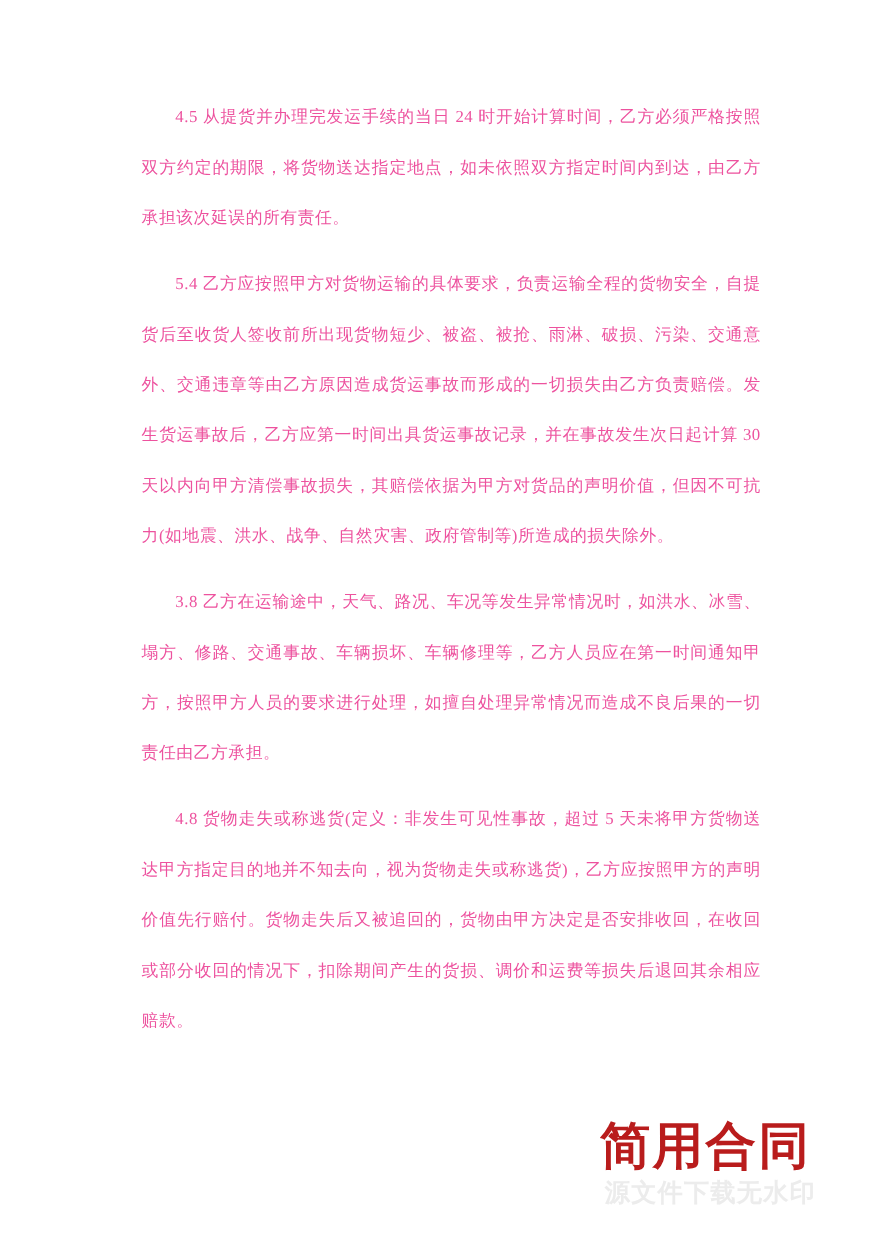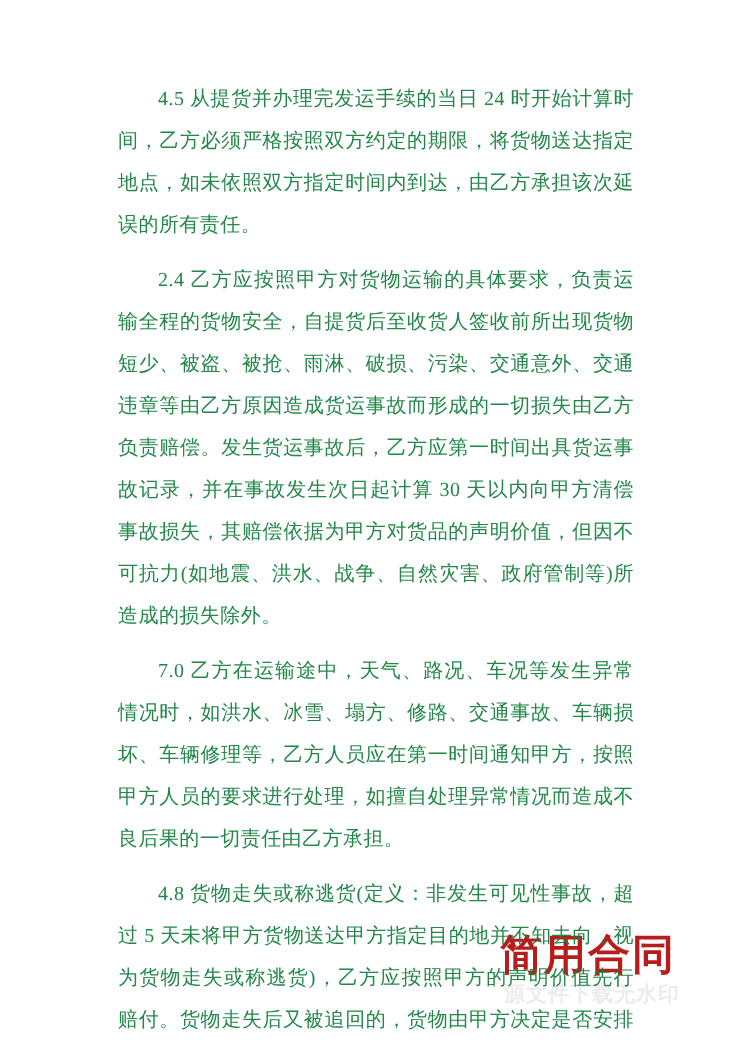--- a/index.html
+++ b/index.html
@@ -30,23 +30,23 @@
     position: absolute;
     left: 118px;
     top: 78px;
     width: 516px;
     z-index: 3;
   }
 
   .para {
     margin: 0 0 13px 0;
     text-indent: 2em;
-    font-size: 20px;
+    font-size: 14px;
     line-height: 42px;
-    color: #15803d;
+    color: #ec4899;
     text-align: justify;
     text-justify: inter-ideograph;
     letter-spacing: 0.45px;
     word-break: break-all;
     font-family: "Liberation Serif", "DejaVu Serif", serif;
     -webkit-font-smoothing: antialiased;
     text-rendering: geometricPrecision;
     filter: blur(0.18px);
     opacity: 0.94;
   }
@@ -88,19 +88,19 @@
 
 <div id="page">
 
   <div id="watermark">
     <div id="watermark-main">简用合同</div>
     <div id="watermark-sub">源文件下载无水印</div>
   </div>
 
   <div id="doc-body">
     <p class="para">4.5 从提货并办理完发运手续的当日 24 时开始计算时间，乙方必须严格按照双方约定的期限，将货物送达指定地点，如未依照双方指定时间内到达，由乙方承担该次延误的所有责任。</p>
-    <p class="para">2.4 乙方应按照甲方对货物运输的具体要求，负责运输全程的货物安全，自提货后至收货人签收前所出现货物短少、被盗、被抢、雨淋、破损、污染、交通意外、交通违章等由乙方原因造成货运事故而形成的一切损失由乙方负责赔偿。发生货运事故后，乙方应第一时间出具货运事故记录，并在事故发生次日起计算 30 天以内向甲方清偿事故损失，其赔偿依据为甲方对货品的声明价值，但因不可抗力(如地震、洪水、战争、自然灾害、政府管制等)所造成的损失除外。</p>
-    <p class="para">7.0 乙方在运输途中，天气、路况、车况等发生异常情况时，如洪水、冰雪、塌方、修路、交通事故、车辆损坏、车辆修理等，乙方人员应在第一时间通知甲方，按照甲方人员的要求进行处理，如擅自处理异常情况而造成不良后果的一切责任由乙方承担。</p>
+    <p class="para">5.4 乙方应按照甲方对货物运输的具体要求，负责运输全程的货物安全，自提货后至收货人签收前所出现货物短少、被盗、被抢、雨淋、破损、污染、交通意外、交通违章等由乙方原因造成货运事故而形成的一切损失由乙方负责赔偿。发生货运事故后，乙方应第一时间出具货运事故记录，并在事故发生次日起计算 30 天以内向甲方清偿事故损失，其赔偿依据为甲方对货品的声明价值，但因不可抗力(如地震、洪水、战争、自然灾害、政府管制等)所造成的损失除外。</p>
+    <p class="para">3.8 乙方在运输途中，天气、路况、车况等发生异常情况时，如洪水、冰雪、塌方、修路、交通事故、车辆损坏、车辆修理等，乙方人员应在第一时间通知甲方，按照甲方人员的要求进行处理，如擅自处理异常情况而造成不良后果的一切责任由乙方承担。</p>
     <p class="para">4.8 货物走失或称逃货(定义：非发生可见性事故，超过 5 天未将甲方货物送达甲方指定目的地并不知去向，视为货物走失或称逃货)，乙方应按照甲方的声明价值先行赔付。货物走失后又被追回的，货物由甲方决定是否安排收回，在收回或部分收回的情况下，扣除期间产生的货损、调价和运费等损失后退回其余相应赔款。</p>
 
   </div>
 
 </div>
 
 </body></html>

